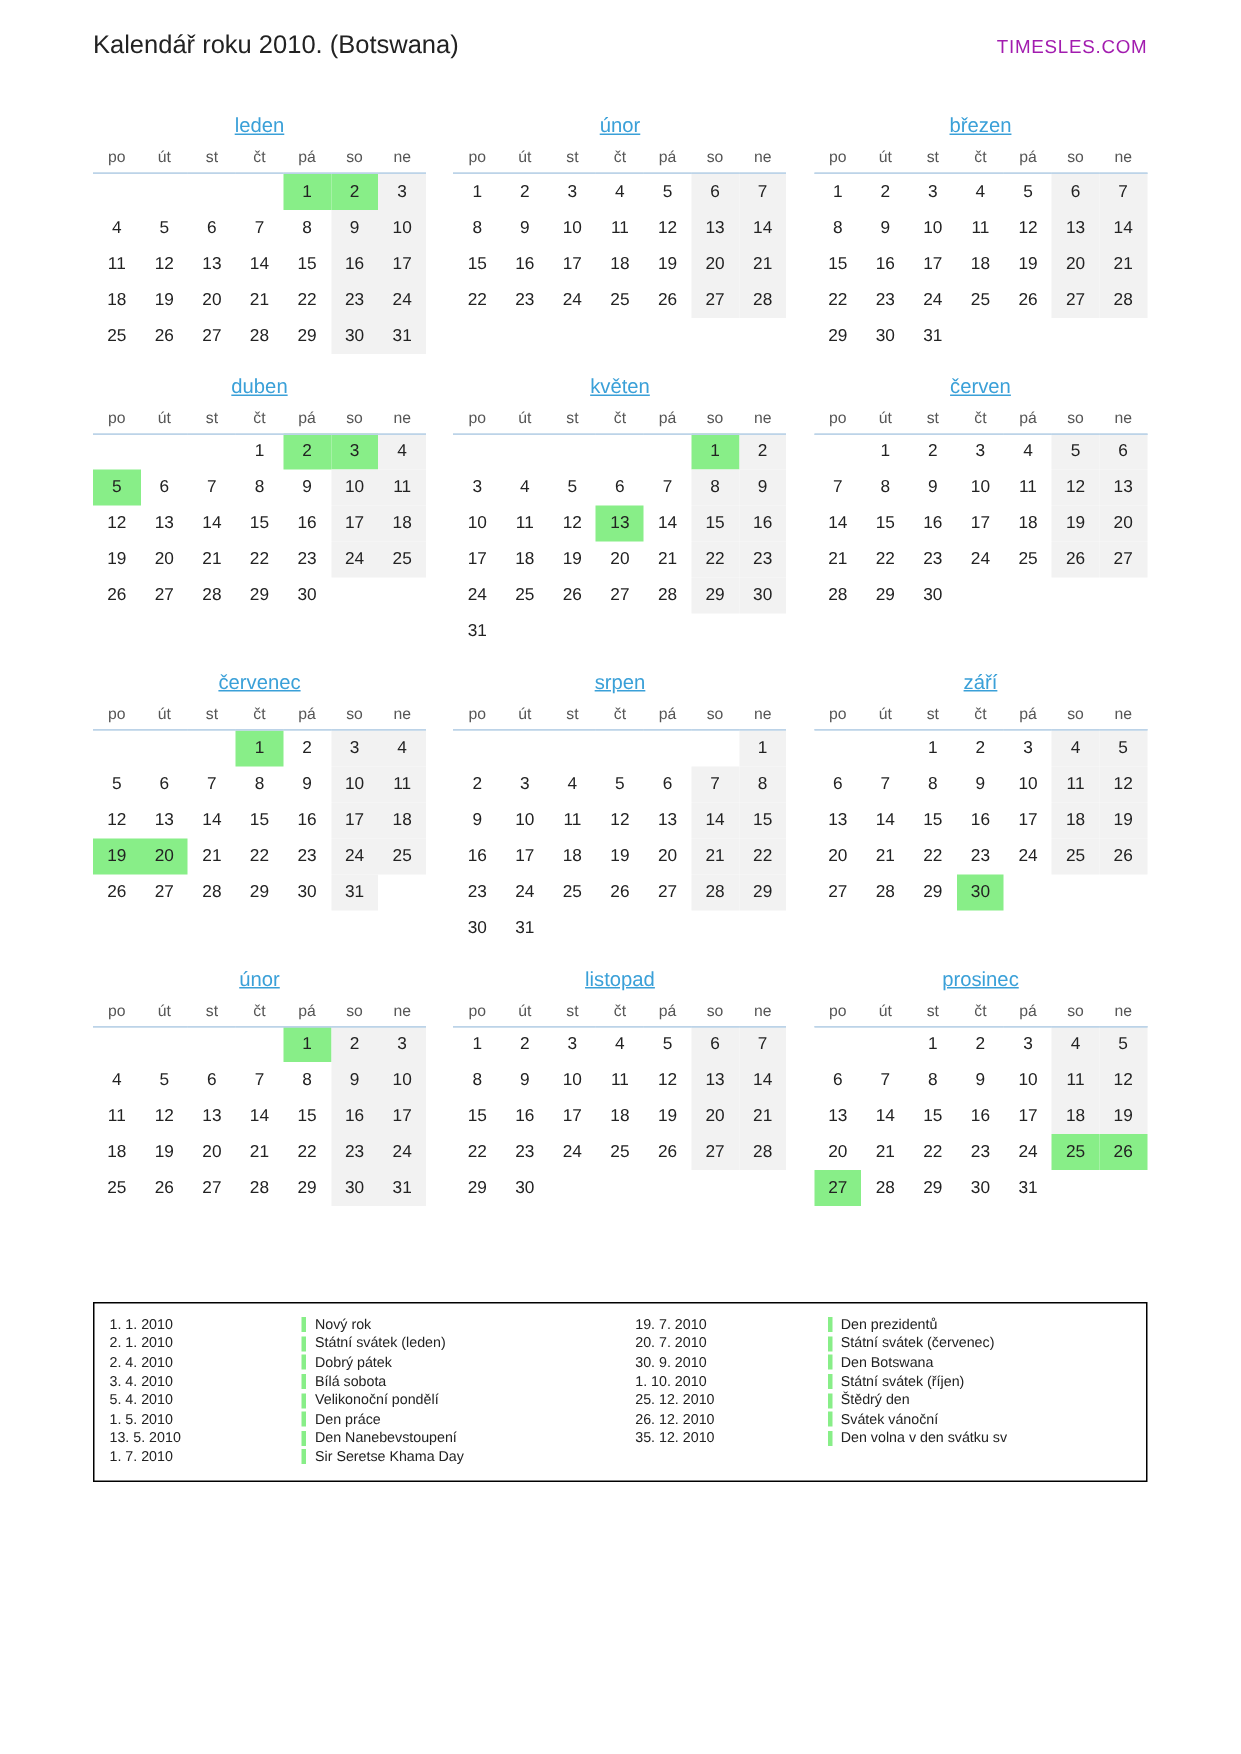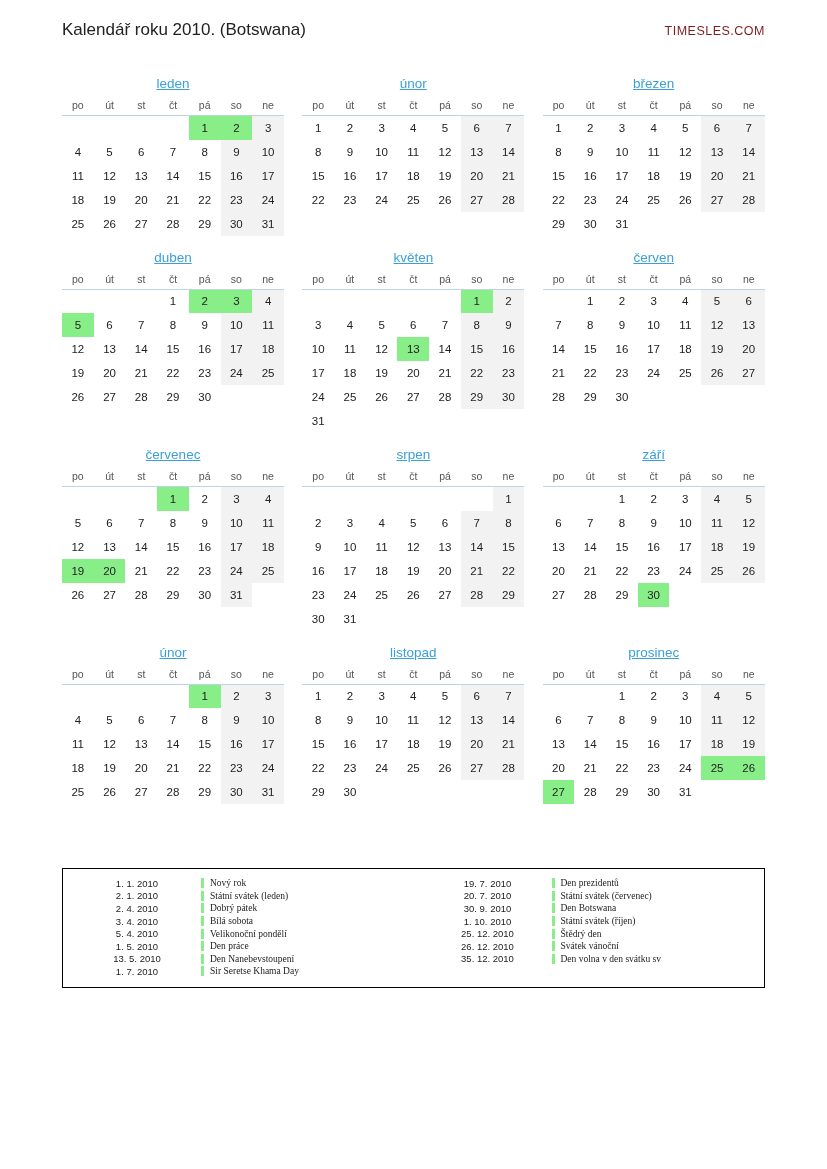--- a/index.html
+++ b/index.html
@@ -13,21 +13,21 @@
 
   .header {
     position: absolute; left: 0; top: 0; width: 827px; height: 60px; padding-left: 14px;
   }
   .title {
     position: absolute; left: 62px; top: 20px;
     font-size: 17px; color: #222; font-weight: normal;
   }
   .brand {
     position: absolute; right: 62px; top: 24px;
-    font-size: 12.5px; color: #7f1d1d; letter-spacing: .5px; text-align: center;
+    font-size: 12.5px; color: #a21caf; letter-spacing: .5px; text-align: center;
   }
 
   .grid {
     position: absolute; left: 62px; top: 62px;
     width: 703px;
     display: grid;
     grid-template-columns: repeat(3, 1fr);
     column-gap: 18px;
     row-gap: 0px;
   }
@@ -70,34 +70,34 @@
     left: 62px; top: 868px;
     width: 703px; height: 120px;
     border: 1px solid #000;
     padding: 8px 10px;
   }
   .legend-cols {
     display: grid;
     grid-template-columns: 1fr 1fr;
     column-gap: 20px;
   }
-  .leg-row { display: flex; align-items: center; height: 12.6px; text-align: center; }
+  .leg-row { display: flex; align-items: center; height: 12.6px; }
   .leg-date {
     width: 128px;
     font-size: 9.5px;
     color: #222;
     white-space: nowrap;
   }
   .leg-bar {
     width: 3px; height: 10px;
     background: #88ee88;
     margin-right: 6px;
     flex: 0 0 auto;
   }
-  .leg-name { font-size: 9.5px; color: #222; white-space: nowrap; font-family: Liberation Serif, serif; }
+  .leg-name { font-size: 9.5px; color: #222; white-space: nowrap; }
 </style>
 </head>
 <body>
 
 <div class="page">
 
   <div class="header">
     <div class="title">Kalendář roku 2010. (Botswana)</div>
     <div class="brand">TIMESLES.COM</div>
   </div>

